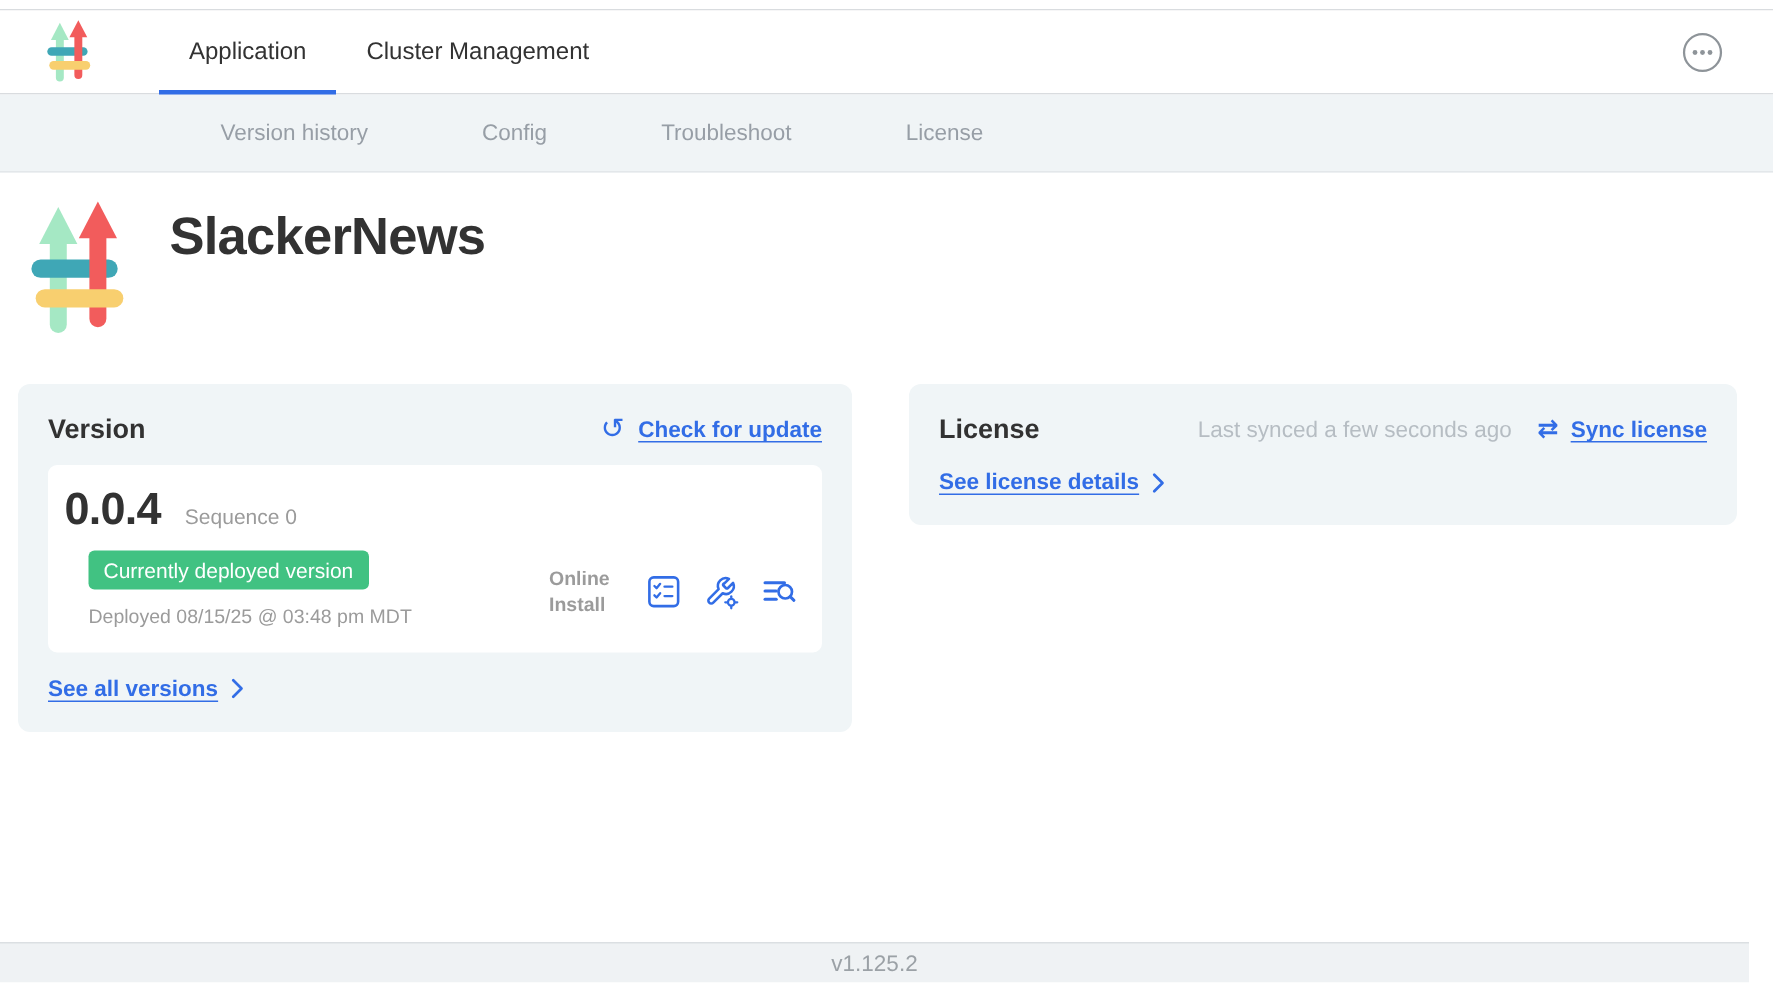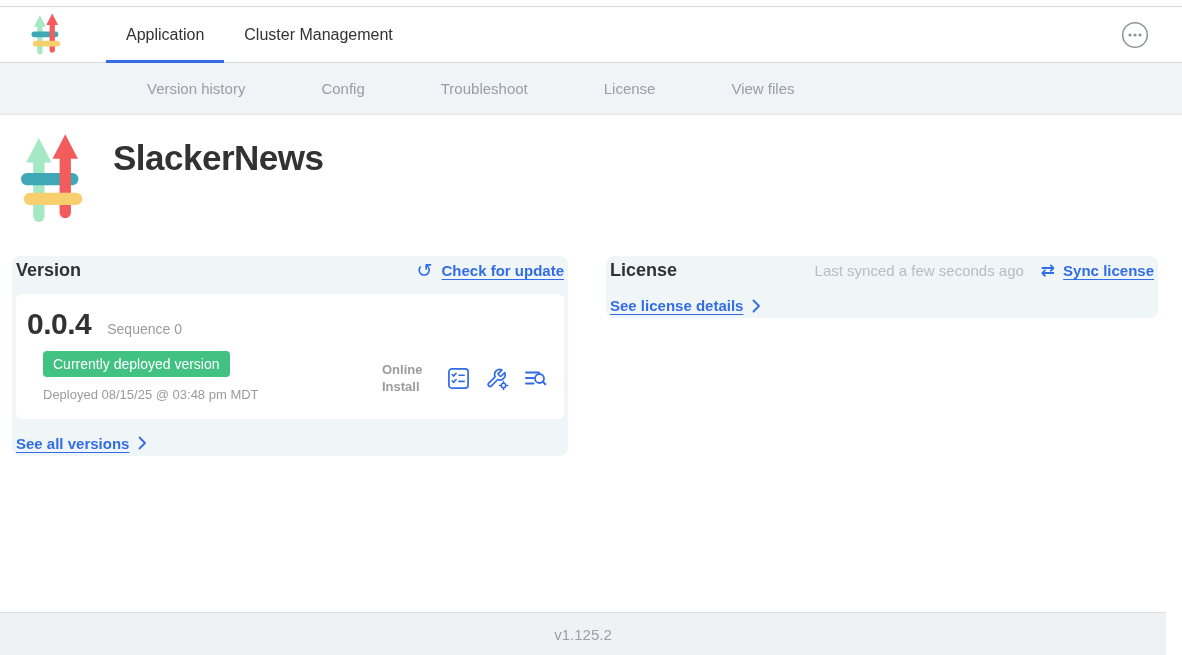--- a/index.html
+++ b/index.html
@@ -58,21 +58,21 @@
   .gap-md { margin-left:14px; }
   .gap-sm { margin-left:8px; }
   .link { color:#326de6; font-weight:bold; text-decoration:underline; text-underline-offset:3px; }
   .details-link { font-size:14px; }
   .edit-config-link { font-size:15px; }
   .open-link { display:inline-flex; align-items:center; gap:6px; font-size:15px; }
   .vdiv { width:1px; height:20px; background:#d2d6da; margin:0 12px; }
 
   
   .cards-row { display:flex; gap:38px; padding:0 24px 0 12px; margin-top:28px; align-items:flex-start; }
-  .card { background:#f0f5f7; border-radius:8px; padding:4px; }
+  .card { background:#f0f5f7; border-radius:8px; padding:20px; }
   .card.version { width:556px; }
   .card.license { width:552px; }
   .card-header { display:flex; align-items:center; }
   .card-title { font-size:18px; font-weight:bold; color:#323232; }
   .header-right { margin-left:auto; display:flex; align-items:center; gap:9px; }
   .refresh-glyph { font-family:"DejaVu Sans", sans-serif; font-size:19px; color:#326de6; line-height:1; }
   .sync-glyph { font-family:"DejaVu Sans", sans-serif; font-size:17px; font-weight:bold; color:#326de6; line-height:1; }
   .action-link { font-size:15px; }
   .last-synced { color:#b6bdc3; font-size:15px; margin-right:8px; }
 
@@ -109,21 +109,21 @@
   .devtag {
     display:inline-flex; align-items:center; gap:3px;
     background:#e3e4e5; color:#323232; font-size:13px; font-weight:bold;
     border-radius:3px; padding:4px 9px 4px 6px;
   }
   .code-glyph { font-size:11px; font-weight:bold; letter-spacing:-1px; color:#323232; }
   .expiry { margin-left:15px; font-size:15px; color:#9b9b9b; }
 
   
   .footer {
-    position:absolute; left:0; right:16px; bottom:0; height:43px;
+    position:absolute; left:0; right:16px; bottom:0; height:27px;
     background:#eff2f4; border-top:1px solid #dbdfe2;
     display:flex; align-items:center; justify-content:center;
     font-size:15px; color:#9ba1a6;
   }
 
   svg.ic { display:block; }
 </style>
 </head>
 <body>
 
@@ -163,23 +163,20 @@
       <span>Version history</span>
     </div>
   <div class="sub-tab">
       <span>Config</span>
     </div>
   <div class="sub-tab">
       <span>Troubleshoot</span>
     </div>
   <div class="sub-tab">
       <span>License</span>
-    </div>
-  <div class="sub-tab">
-      <span>View files</span>
     </div>
 </nav>
 
 <section class="app-header">
   <div class="big-logo">
     <svg class="ic" width="66" height="95" viewBox="0 0 70 100">
       <rect x="14" y="24" width="12" height="70" rx="6" fill="#a5e8c4"></rect>
       <path d="M20 5 L33.5 31 L6.5 31 Z" fill="#a5e8c4"></path>
       <rect x="1" y="42" width="61" height="13" rx="6.5" fill="#3fa7b6"></rect>
       <rect x="42" y="18" width="12" height="72" rx="6" fill="#f25c5c"></rect>

